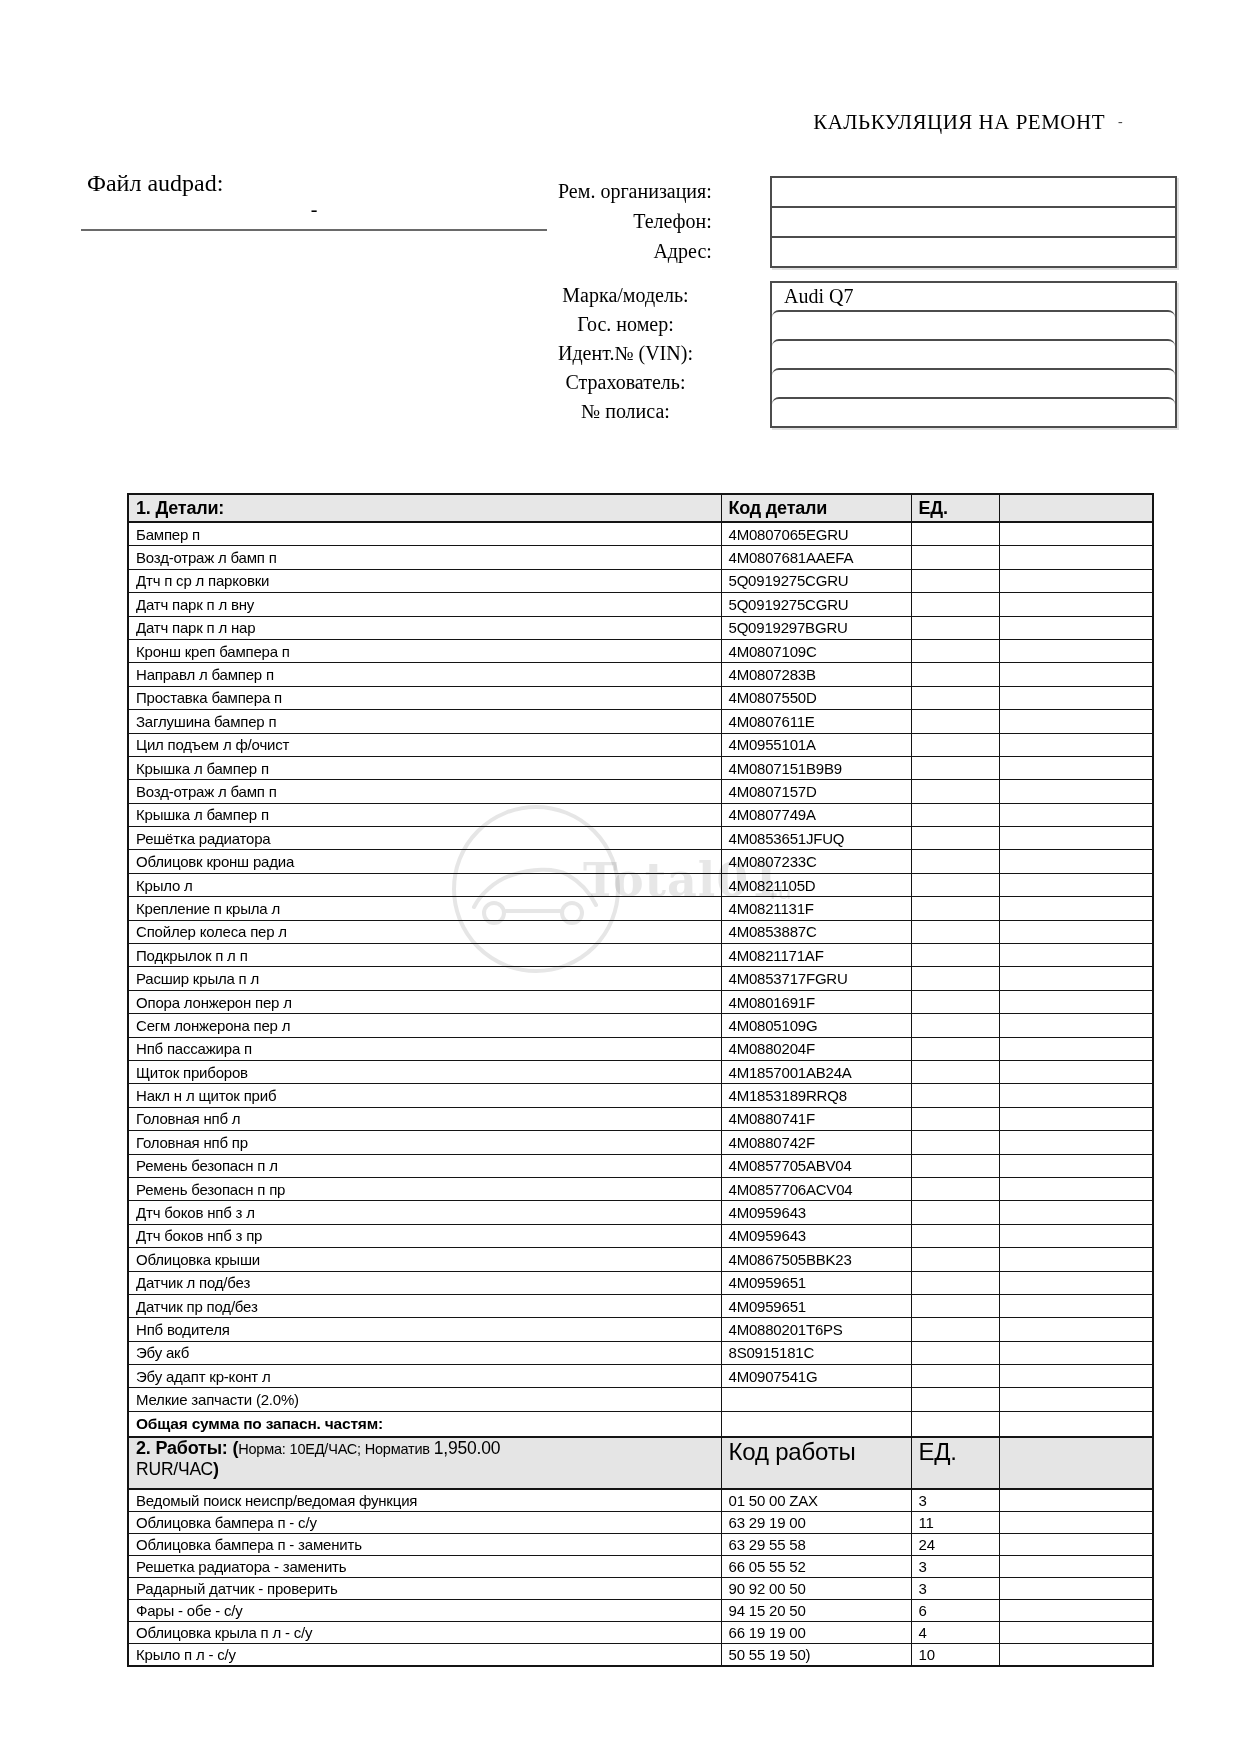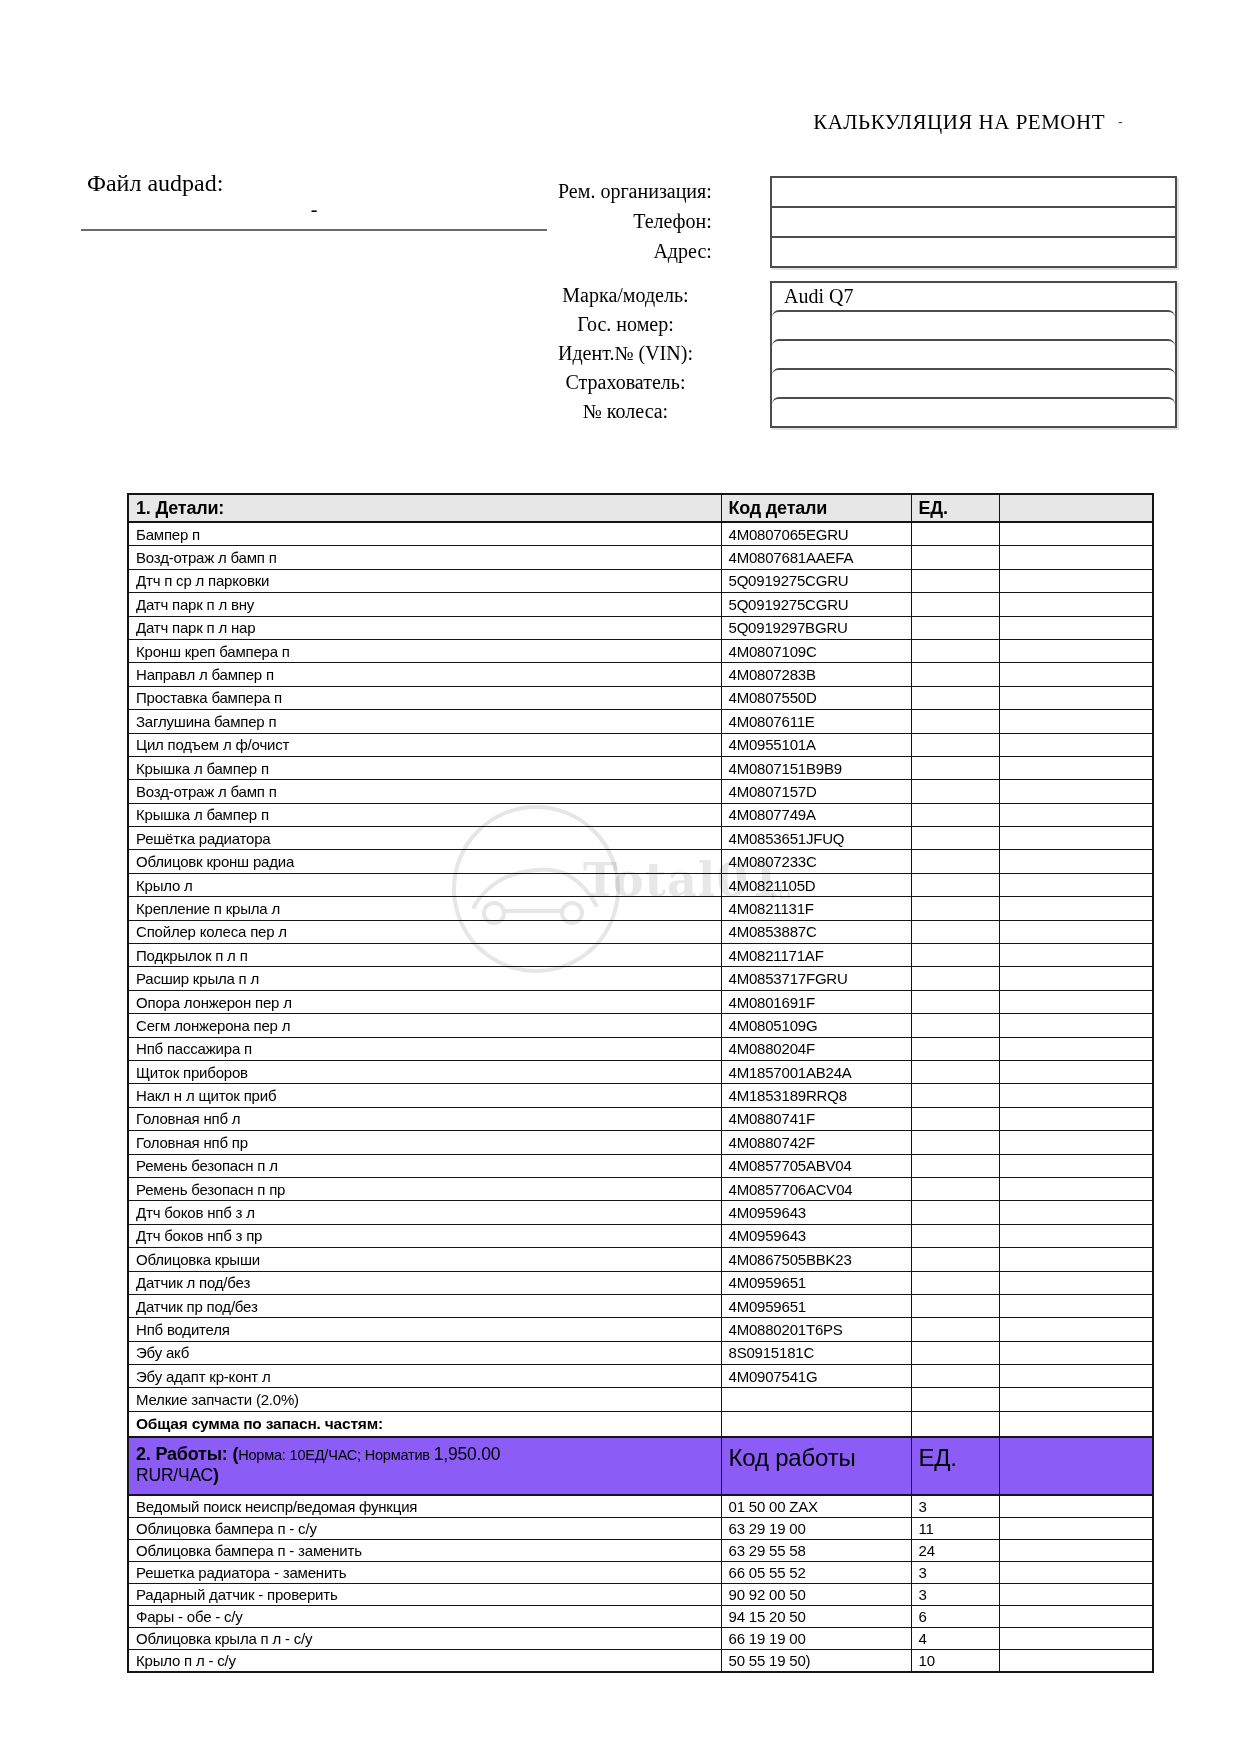--- a/index.html
+++ b/index.html
@@ -56,21 +56,21 @@
     text-align:left; font-weight:normal; vertical-align:middle;
   }
   .main-table { border:2px solid #141414; }
   .main-table thead th {
     background:#e7e7e7; font-size:18px; font-weight:bold; height:26px;
     border-bottom:2px solid #141414;
   }
   #parts-rows td { height:22.4px; font-size:15px; }
   .total-row td { height:24px; font-size:15.5px; font-weight:bold; border-bottom:2px solid #141414; }
   .works-header td {
-    background:#8b5cf6; height:50px; vertical-align:top; padding-top:6px;
+    background:#e5e5e5; height:50px; vertical-align:top; 
     border-top:2px solid #141414; border-bottom:2px solid #141414; white-space:normal;
   }
   .works-header .col-head { font-size:24px; font-weight:normal; }
   .wh-bold { font-size:18px; font-weight:bold; }
   .wh-norm { font-size:14.5px; }
   .wh-rate { font-size:17.5px; }
   #works-rows td { height:21px; font-size:15px; }
 </style>
 </head>
 <body>
@@ -94,21 +94,21 @@
     <div class="fbox"></div>
     <div class="fbox"></div>
     <div class="fbox"></div>
   </div>
 
   <div class="labels-col labels-veh">
     <div class="lbl">Марка/модель:</div>
     <div class="lbl">Гос. номер:</div>
     <div class="lbl">Идент.№ (VIN):</div>
     <div class="lbl">Страхователь:</div>
-    <div class="lbl">№ колеса:</div>
+    <div class="lbl">№ полиса:</div>
   </div>
   <div class="boxgroup boxgroup-veh">
     <div class="fbox">Audi Q7</div>
     <div class="fbox"></div>
     <div class="fbox"></div>
     <div class="fbox"></div>
     <div class="fbox"></div>
   </div>
 
   <div class="watermark">

